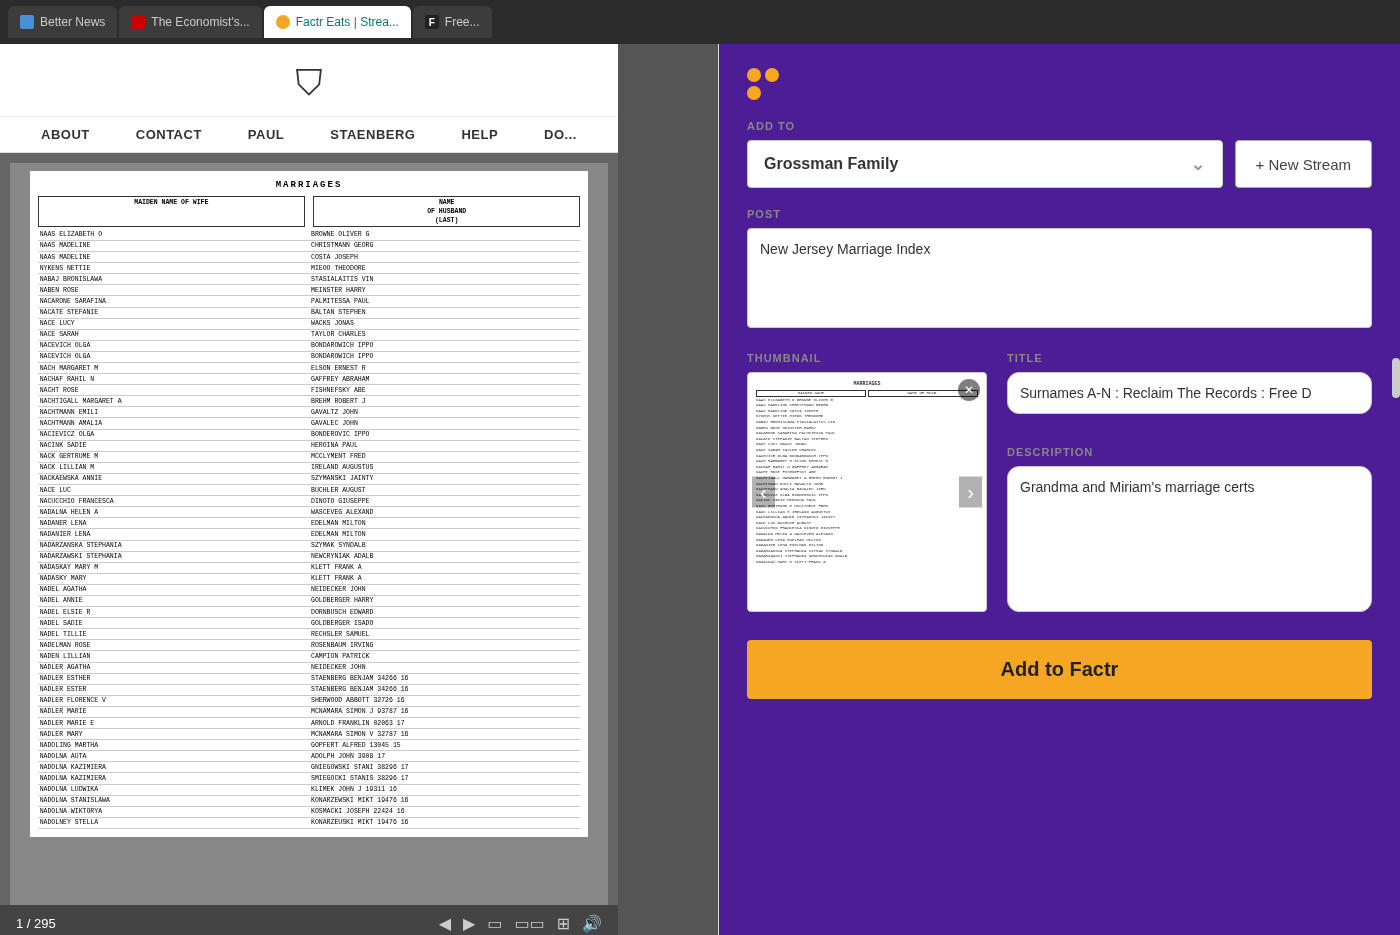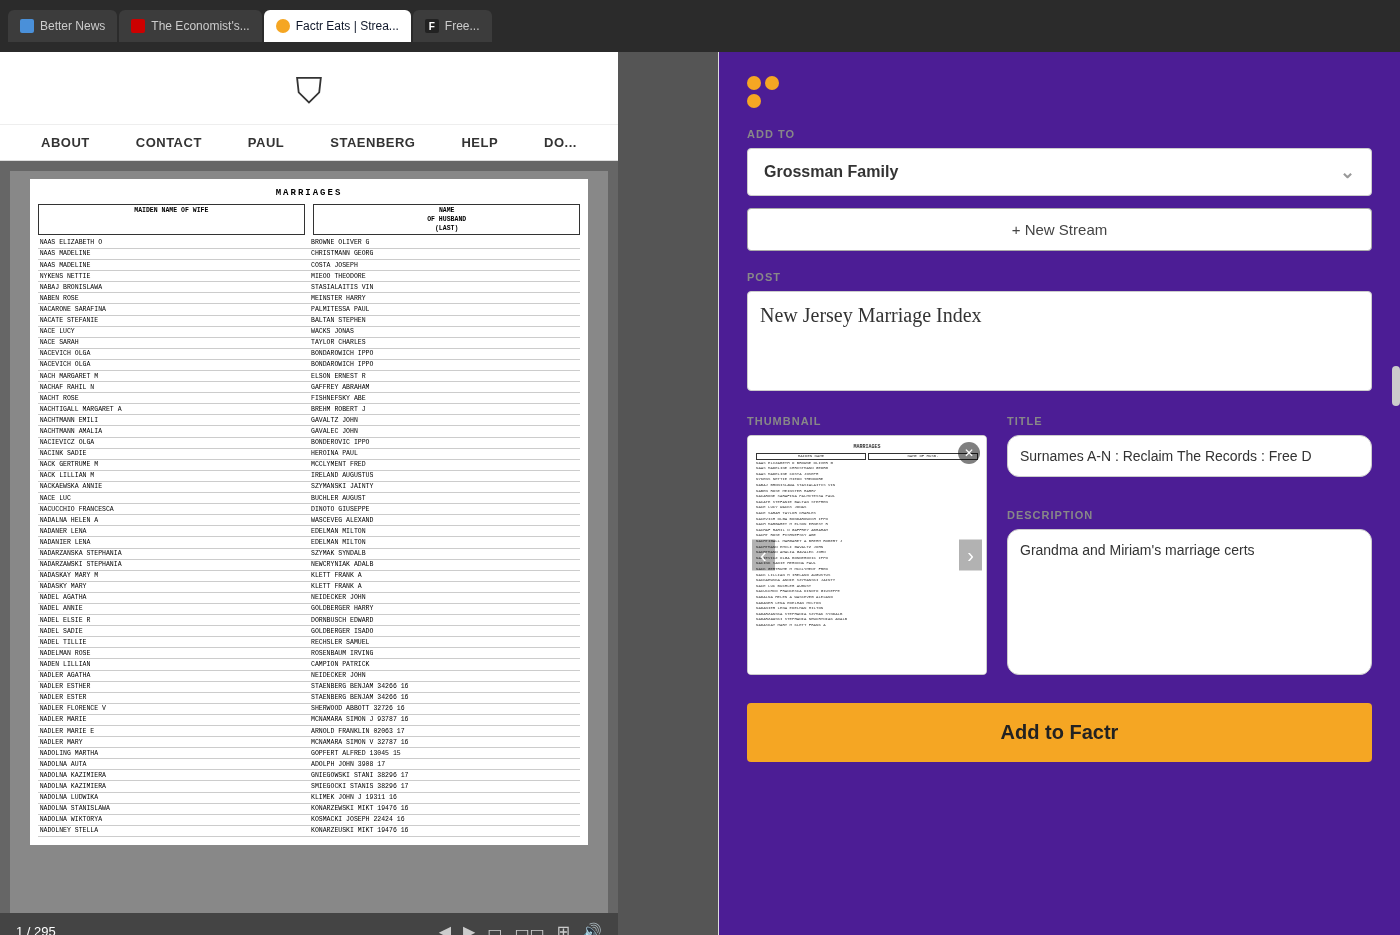--- a/index.html
+++ b/index.html
@@ -3,41 +3,41 @@
   <meta charset="utf-8">
   <style>
     * { box-sizing: border-box; margin: 0; padding: 0; }
     body { font-family: Arial, sans-serif; background: #555; width: 1400px; height: 935px; overflow: hidden; position: relative; }
 
     
     .tabs-bar {
       display: flex;
       align-items: center;
       background: #2b2b2b;
-      height: 52px;
+      height: 44px;
       padding: 0 8px;
       gap: 2px;
     }
     .tab {
       display: flex;
       align-items: center;
       gap: 6px;
       background: #3c3c3c;
       border-radius: 6px 6px 0 0;
       padding: 0 12px;
       height: 32px;
       font-size: 12px;
       color: #ccc;
       cursor: pointer;
       max-width: 180px;
       white-space: nowrap;
       overflow: hidden;
       text-overflow: ellipsis;
     }
-    .tab.active { background: #fff; color: #0f172a; }
+    .tab.active { background: #fff; color: #0f766e; }
     .tab-icon { width: 14px; height: 14px; border-radius: 2px; flex-shrink: 0; }
 
     
     .main-area {
       display: flex;
       width: 1400px;
       height: 897px;
       position: relative;
     }
 
@@ -184,21 +184,20 @@
       letter-spacing: 1px;
       margin-bottom: 8px;
       text-transform: uppercase;
     }
 
     .add-to-row {
       display: flex;
       gap: 12px;
       margin-bottom: 20px;
       align-items: stretch;
-      flex-direction: column;
     }
 
     .stream-select {
       flex: 1;
       display: flex;
       align-items: center;
       justify-content: space-between;
       background: #fff;
       border: 1px solid #ccc;
       border-radius: 4px;
@@ -220,25 +219,25 @@
       cursor: pointer;
       white-space: nowrap;
     }
 
     
     .post-textarea {
       width: 100%;
       border: 1px solid #ccc;
       border-radius: 4px;
       padding: 12px;
-      font-size: 20px;
+      font-size: 14px;
       color: #333;
       resize: none;
       height: 100px;
-      font-family: Liberation Serif, serif;
+      font-family: Liberation Sans, sans-serif;
       margin-bottom: 20px;
       background: #fff;
     }
 
     
     .thumb-title-row {
       display: flex;
       gap: 20px;
       margin-bottom: 20px;
     }

